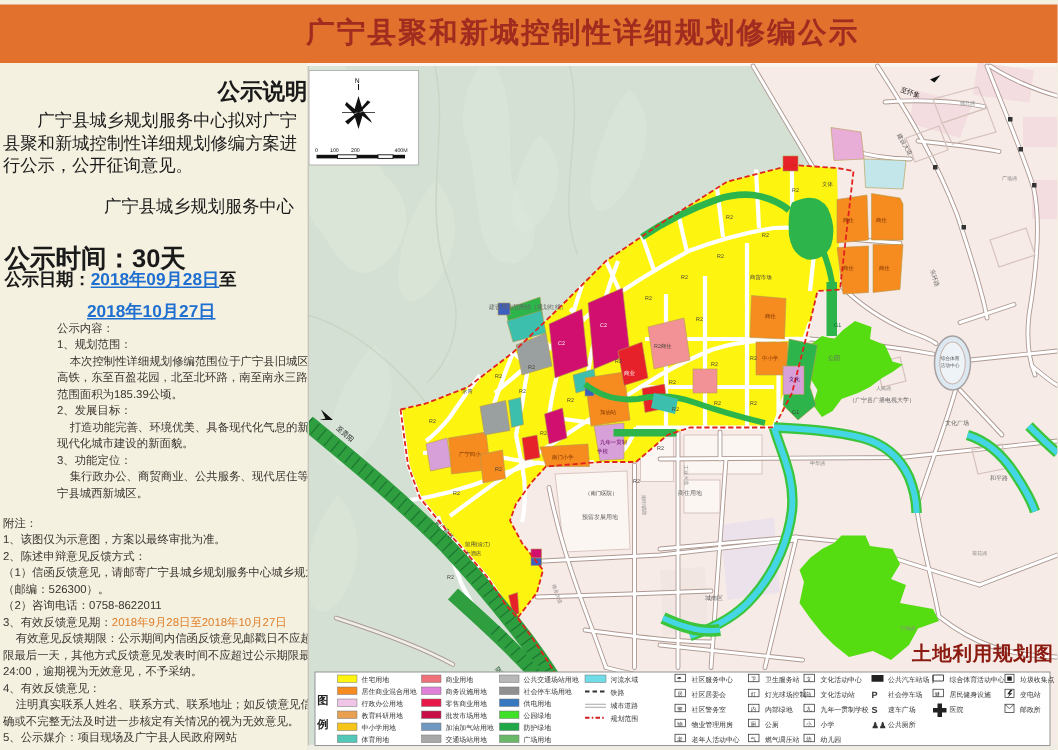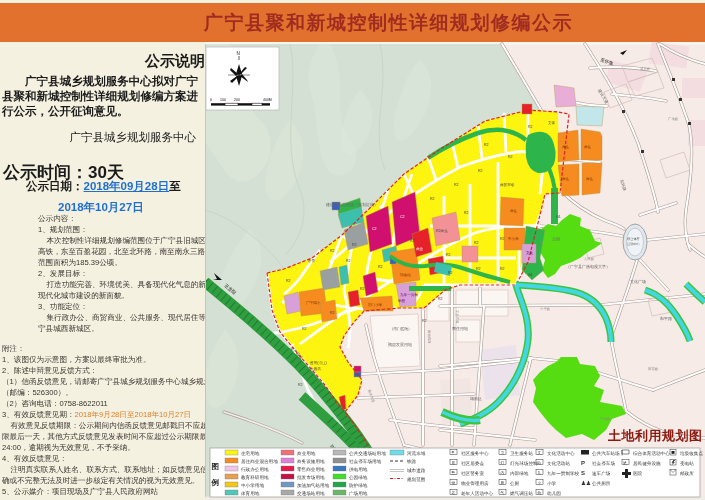--- a/index.html
+++ b/index.html
@@ -5,39 +5,39 @@
 html,body{margin:0;padding:0;}
 body{width:705px;height:500px;position:relative;overflow:hidden;
   font-family:"Liberation Sans",sans-serif;background:#f4f1e0;}
 .hdr{position:absolute;left:0;top:3px;width:705px;height:39px;background:#e2712e;
   color:#a02c20;font-weight:bold;font-size:19px;text-align:center;line-height:40px;
   letter-spacing:1.5px;padding-left:36px;}
 .panel{position:absolute;left:0;top:42px;width:205px;height:458px;background:#f4f1e0;}
 .t1{position:absolute;left:0;width:205px;text-align:right;font-weight:bold;color:#1a1a1a;}
 .p{position:absolute;color:#1a1a1a;}
 .small{font-size:7.6px;line-height:11px;color:#3c3430;letter-spacing:0px;white-space:nowrap;}
-.blue{color:#1f6fd0;}
+.blue{color:#1f6fd0;text-decoration:underline;}
 .orange{color:#e07e28;}
 </style>
 </head>
 <body>
 
 <div class="hdr">广宁县聚和新城控制性详细规划修编公示</div>
 
 <div class="panel">
 
   <div class="t1" style="top:10px;font-size:15px;">公示说明</div>
 
-  <div class="p" style="left:2px;top:32px;width:196px;font-size:11.5px;font-weight:bold;line-height:15px;text-align:justify;"><span style="display:inline-block;width:23px;"></span>广宁县城乡规划服务中心拟对广宁县聚和新城控制性详细规划修编方案进行公示，公开征询意见。</div>
+  <div class="p" style="left:2px;top:32px;width:196px;font-size:11.5px;font-weight:normal;line-height:15px;text-align:justify;"><span style="display:inline-block;width:23px;"></span>广宁县城乡规划服务中心拟对广宁县聚和新城控制性详细规划修编方案进行公示，公开征询意见。</div>
 
   <div class="p" style="left:0px;top:88px;width:196px;font-size:11.5px;font-weight:normal;text-align:right;">广宁县城乡规划服务中心</div>
 
   <div class="p" style="left:3px;top:119px;font-size:17px;font-weight:bold;">公示时间：<span style="font-weight:bold;">30天</span></div>
 
-  <div class="p" style="left:3px;top:137px;font-size:11.5px;font-weight:bold;margin-left:23px;">公示日期：<span class="blue" style="text-decoration:underline;">2018年09月28日</span>至</div>
+  <div class="p" style="left:3px;top:137px;font-size:11.5px;font-weight:bold;">公示日期：<span class="blue" style="text-decoration:underline;">2018年09月28日</span>至</div>
 
   <div class="p blue" style="left:58px;top:158px;font-size:11.5px;font-weight:bold;">2018年10月27日</div>
 
   <div class="p small" style="left:2px;top:171px;margin-left:36px;">
   公示内容：<br>
   1、规划范围：<br>
   &nbsp;&nbsp;&nbsp;&nbsp;本次控制性详细规划修编范围位于广宁县旧城区西侧，西至贵广<br>
   高铁，东至百盈花园，北至北环路，南至南永三路和庄前西路，规划<br>
   范围面积为185.39公顷。<br>
   2、发展目标：<br>

